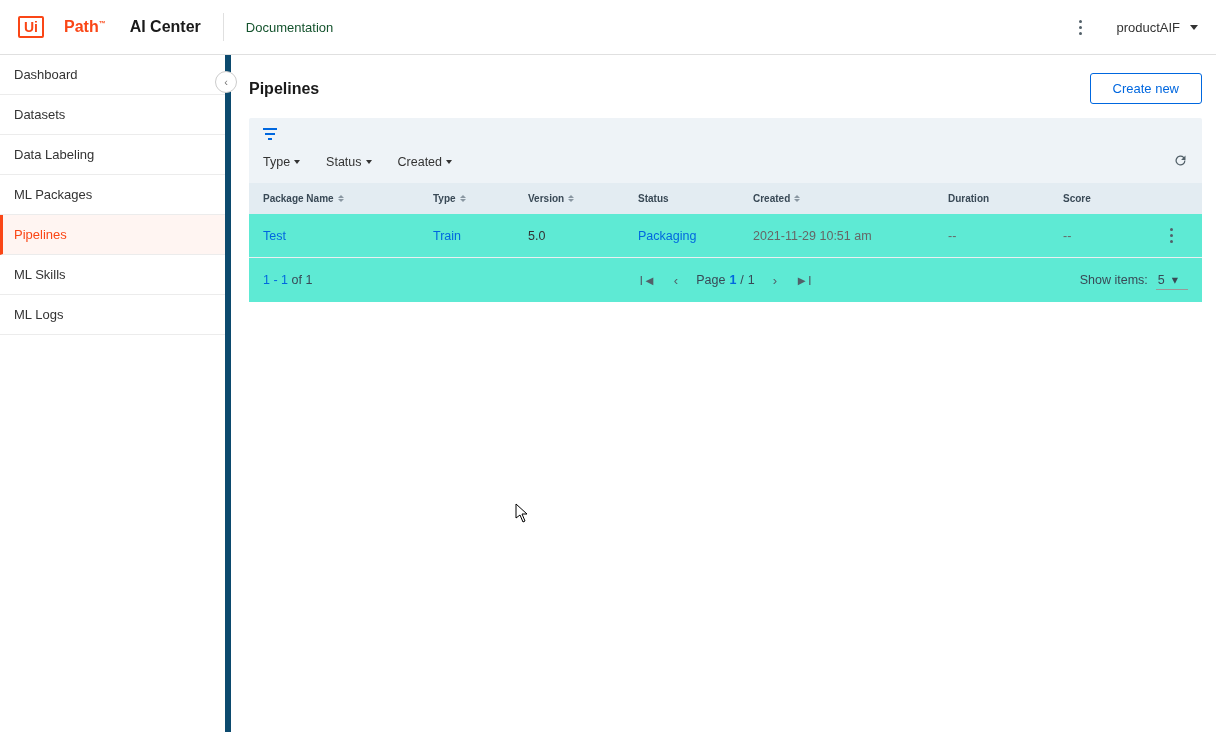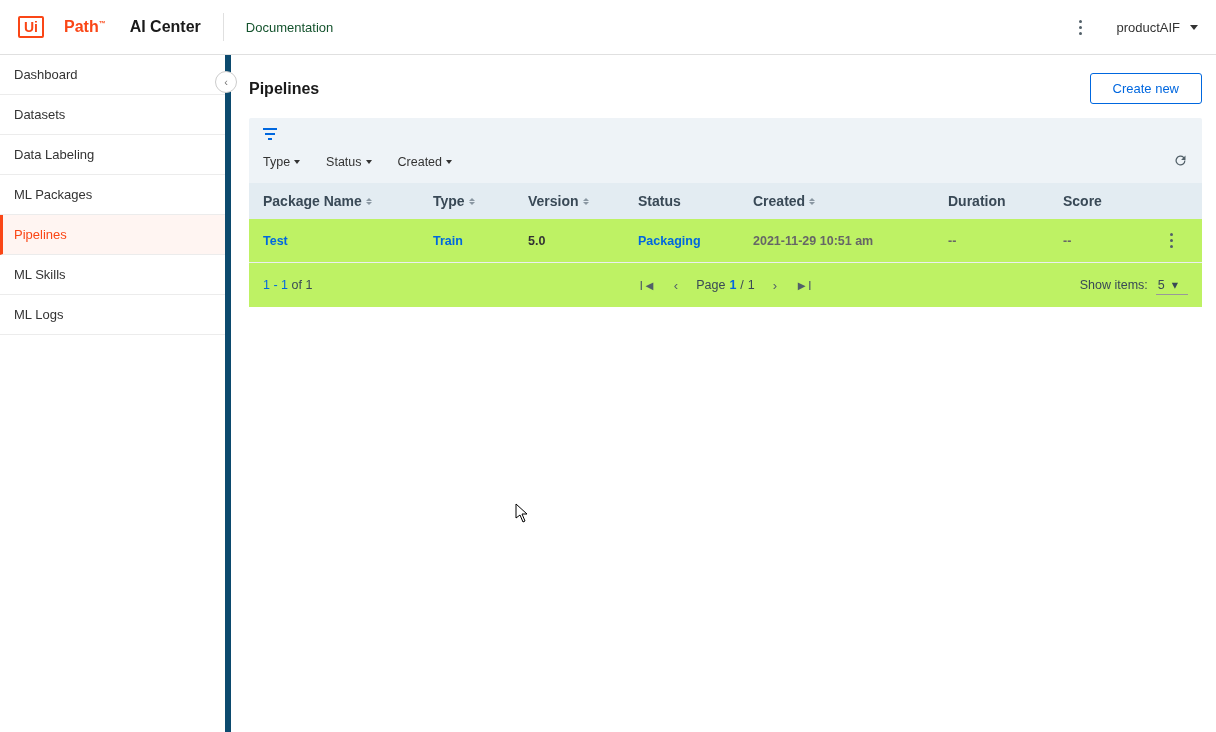--- a/index.html
+++ b/index.html
@@ -91,50 +91,49 @@
     font-weight:500;
   }
   .filter-chip { display:flex; align-items:center; gap:4px; cursor:pointer;}
   .caret-sm { width:0;height:0;border-left:3px solid transparent;border-right:3px solid transparent;border-top:4px solid #333;}
   .refresh-ic { margin-left:auto; cursor:pointer; color:#526069;}
   .thead-row {
     display:grid;
     grid-template-columns: 170px 95px 110px 115px 195px 115px 70px 40px;
     padding: 10px 14px;
     background:#e3ecf2;
-    font-size:14px;
+    font-size:10px;
     font-weight:600;
     color:#394956;
     align-items:center;
   }
   .th { display:flex; align-items:center; gap:4px; cursor:pointer;}
   .sort { display:flex; flex-direction:column; gap:1px; }
   .sort i { width:0;height:0;border-left:3px solid transparent;border-right:3px solid transparent;}
   .sort .up{border-bottom:3px solid #8a97a2;}
   .sort .dn{border-top:3px solid #8a97a2;}
   .tbody-row {
     display:grid;
     grid-template-columns: 170px 95px 110px 115px 195px 115px 70px 40px;
     padding: 14px 14px;
-    background:#bef264;
+    background:#5eead4;
     border-bottom: 1px solid #eceff1;
     font-size: 12.5px;
     color:#333;
     align-items:center;
-    font-weight:bold;
   }
   .tbody-row .lnk { color:#0067df; cursor:pointer;}
   .muted { color:#666;}
   .row-menu { cursor:pointer; justify-self:end; display:flex; flex-direction:column; gap:3px;}
   .row-menu span{width:3px;height:3px;background:#526069;border-radius:50%;}
 
   .pager {
     display:flex; align-items:center;
     padding: 12px 14px;
-    background:#bef264;
+    background:#5eead4;
     font-size:12.5px;
     color:#394956;
   }
   .range { color:#0067df; }
   .pg-ctrls { position:absolute; left:50%; transform:translateX(-50%); display:flex; align-items:center; gap:18px;}
   .pg-btn { cursor:pointer; color:#526069; font-size:13px;}
   .pg-text { display:flex; gap:4px; align-items:center;}
   .pg-cur { color:#0067df; font-weight:600;}
   .show-items { margin-left:auto; display:flex; align-items:center; gap:8px;}
   .count-sel { border:none; border-bottom:1px solid #999; font-size:12.5px; padding: 2px 10px 2px 2px; cursor:pointer; background:transparent;}

